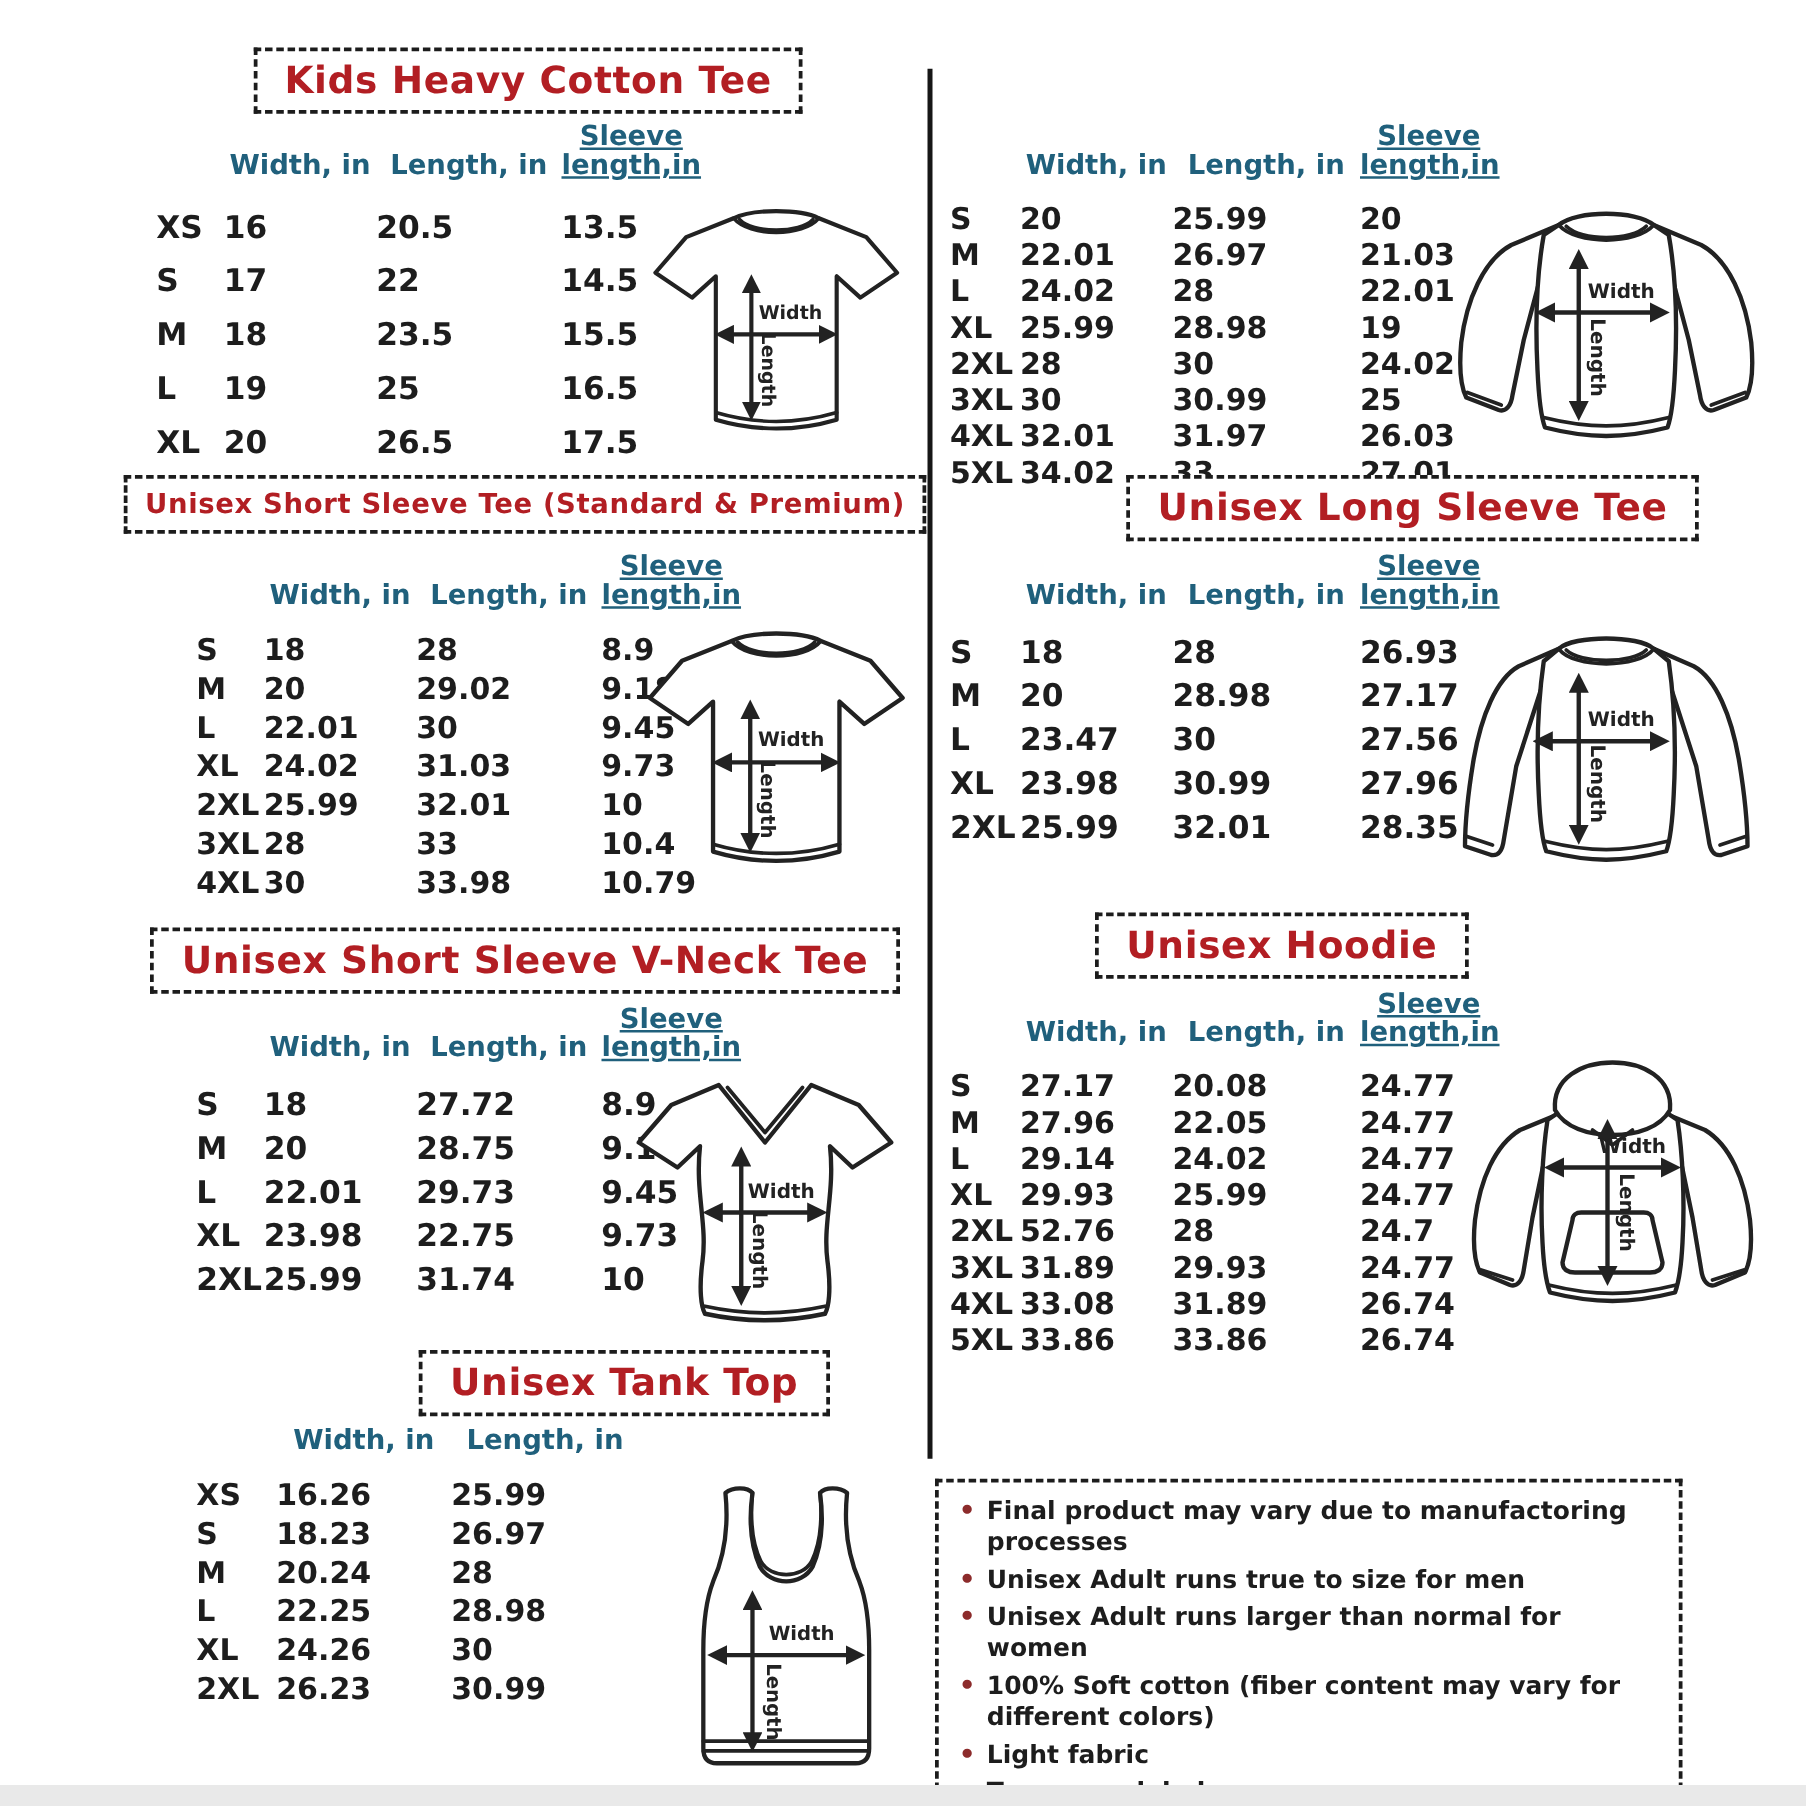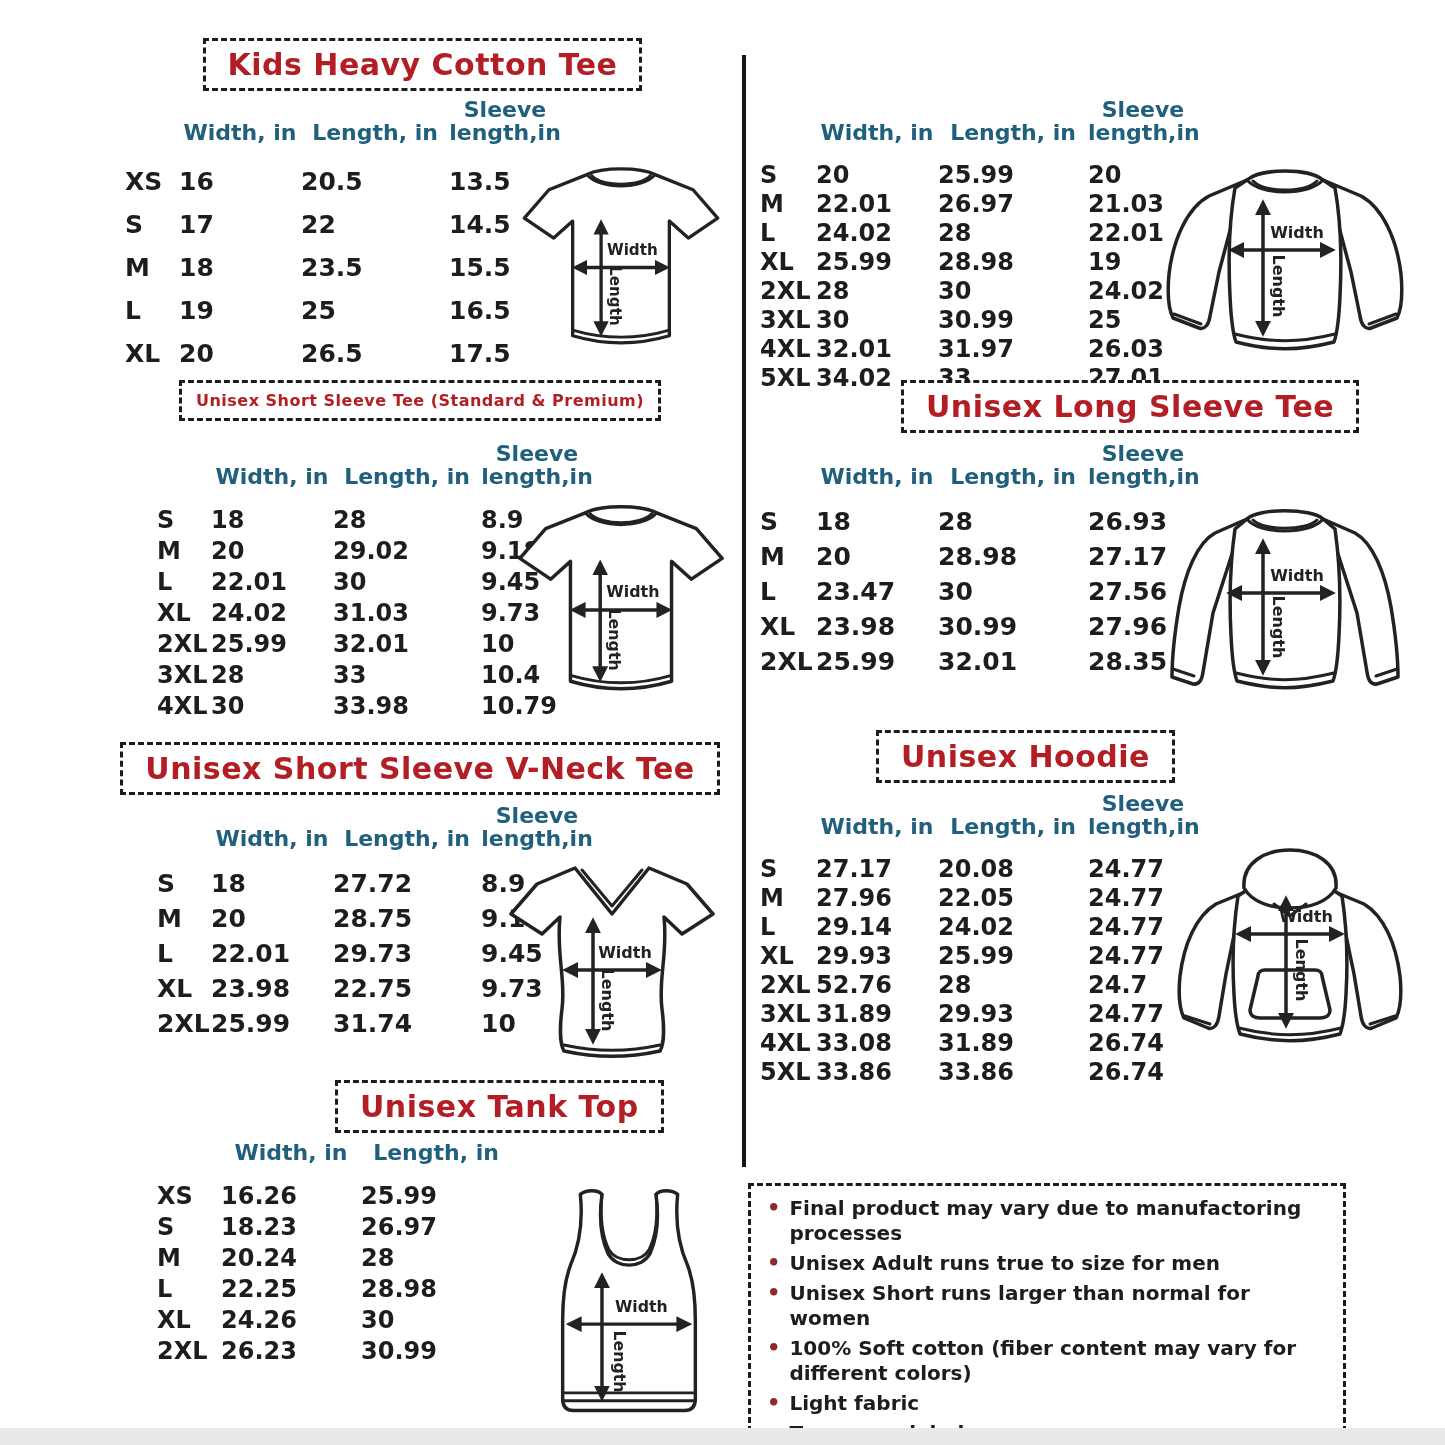--- a/index.html
+++ b/index.html
@@ -10,25 +10,25 @@
     position:relative;width:1445px;height:1428px;background:#ffffff;
     font-family:"DejaVu Sans",sans-serif;overflow:hidden;margin:0 auto;
   }
   #divider{position:absolute;left:742px;top:55px;width:4px;height:1112px;background:#161616;}
   .section{position:absolute;}
   .tbox{
     margin:0 auto;width:max-content;max-width:96%;border:3px dashed #1c1c1c;
     padding:6px 22px;color:var(--red);font-size:30px;font-weight:700;
     letter-spacing:.5px;text-align:center;background:#fff;
   }
-  .tbox.long{font-size:16px;padding:8px 14px;}
+  .tbox.long{font-size:22px;padding:8px 14px;}
   .table{position:absolute;}
   .thead,.trow{display:grid;line-height:1;}
   .thead{font-weight:700;color:var(--teal);font-size:22px;text-align:center;margin-bottom:16px;align-items:end;}
-  .h2l span{display:block;line-height:1.05;}
+  .h2l span{display:block;line-height:1.05;text-decoration:underline;}
   .table.cols4 .thead,.table.cols4 .trow{grid-template-columns:54px 122px 148px 112px;}
   .table.cols4r .thead,.table.cols4r .trow{grid-template-columns:56px 122px 150px 110px;}
   .table.cols3 .thead,.table.cols3 .trow{grid-template-columns:64px 140px 150px;}
   .trow{font-weight:700;color:var(--ink);font-size:25px;align-items:center;}
   .rh42 .trow{height:43px;}
   .rh35 .trow{height:35px;}
   .rh30 .trow{height:31px;font-size:24px;}
   .rh29 .trow{height:29px;font-size:24px;}
   .tcell{text-align:left;}
   .garment{position:absolute;}
@@ -542,21 +542,21 @@
       <div class="note">
         <span class="bullet">•</span>
         <span>Final product may vary due to manufactoring processes</span>
       </div>
       <div class="note">
         <span class="bullet">•</span>
         <span>Unisex Adult runs true to size for men</span>
       </div>
       <div class="note">
         <span class="bullet">•</span>
-        <span>Unisex Short runs larger than normal for women</span>
+        <span>Unisex Adult runs larger than normal for women</span>
       </div>
       <div class="note">
         <span class="bullet">•</span>
         <span>100% Soft cotton (fiber content may vary for different colors)</span>
       </div>
       <div class="note">
         <span class="bullet">•</span>
         <span>Light fabric</span>
       </div>
       <div class="note">

